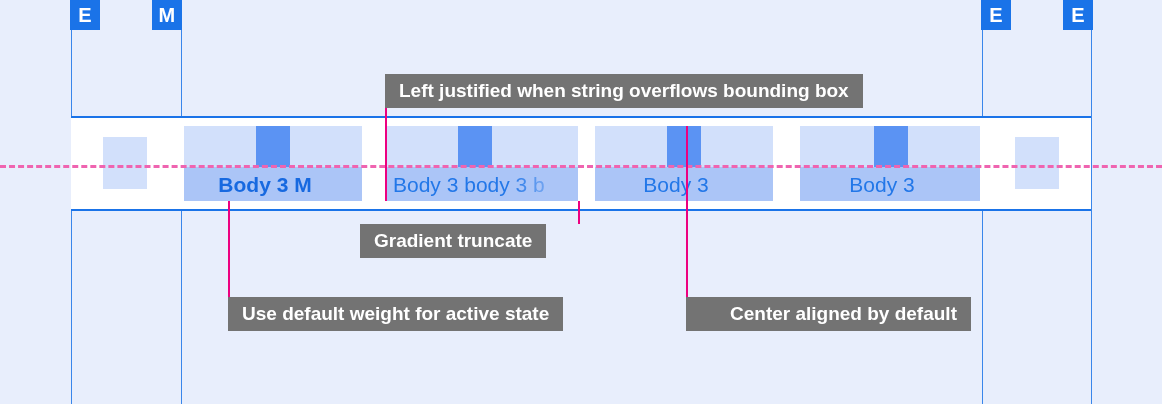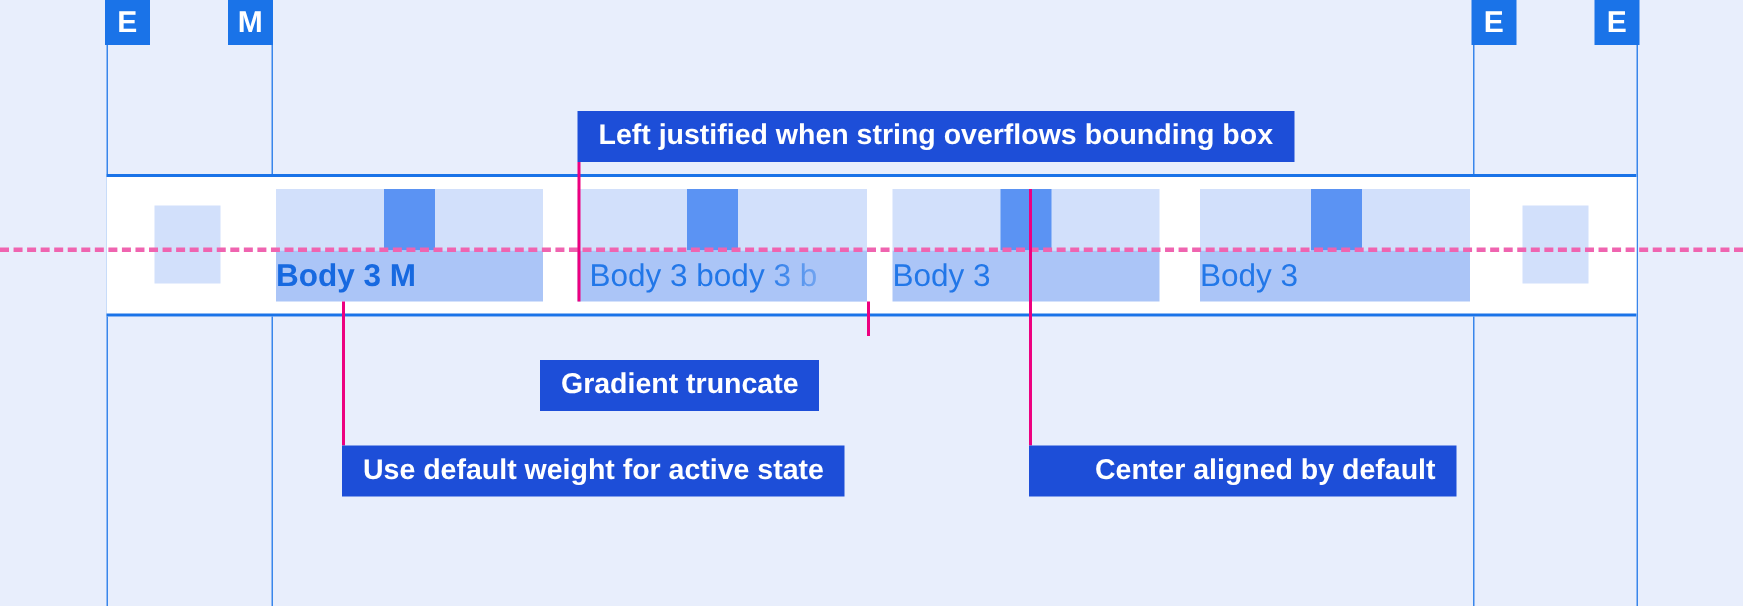--- a/index.html
+++ b/index.html
@@ -104,20 +104,21 @@
     top: 50%;
     transform: translateY(-50%);
     font-size: 21px;
     color: #2277e8;
     white-space: nowrap;
     line-height: 1;
   }
   .chip .label-text.centered {
     left: 0;
     right: 16px;
+    text-align: center;
   }
   .chip .label-text.leftjust {
     left: 8px;
     text-align: left;
   }
   .chip .label-text.medium {
     font-weight: 700;
     color: #1769e0;
   }
   .chip .fade {
@@ -143,21 +144,21 @@
   
   .leader {
     position: absolute;
     width: 2px;
     background: #ed0080;
   }
 
   
   .note {
     position: absolute;
-    background: #1d4ed8;
+    background: #737373;
     color: #ffffff;
     font-size: 19px;
     font-weight: 700;
     line-height: 34px;
     height: 34px;
     padding: 0 14px;
     white-space: nowrap;
     box-sizing: border-box;
   }
 </style>
@@ -215,17 +216,17 @@
   </div>
 
   <div id="baseline"></div>
 
   <div class="leader" style="left:385px; top:108px;  height:93px;"></div>
   <div class="leader" style="left:578px; top:201px;  height:23px;"></div>
   <div class="leader" style="left:228px; top:201px;  height:96px;"></div>
   <div class="leader" style="left:686px; top:126px;  height:171px;"></div>
 
   <div class="note" style="left:385px; top:74px;">Left justified when string overflows bounding box</div>
-  <div class="note" style="left:360px; top:240px;">Gradient truncate</div>
+  <div class="note" style="left:360px; top:224px;">Gradient truncate</div>
   <div class="note" style="left:228px; top:297px;">Use default weight for active state</div>
   <div class="note" style="left:686px; top:297px;padding-left:44px;">Center aligned by default</div>
 
 </div>
 
 </body></html>

